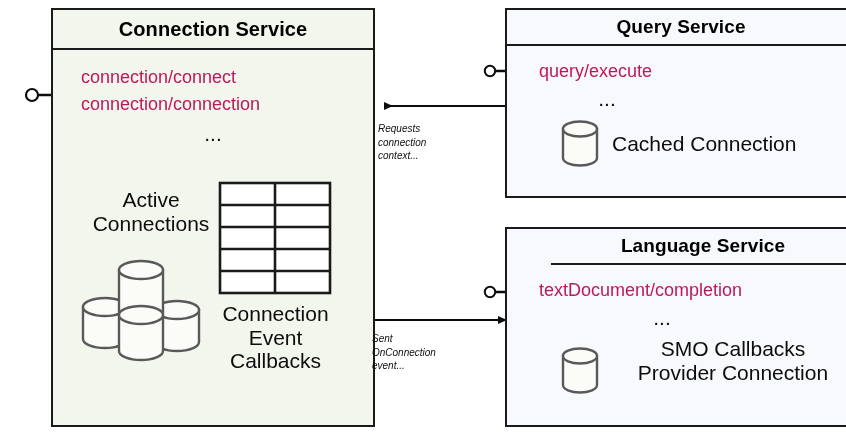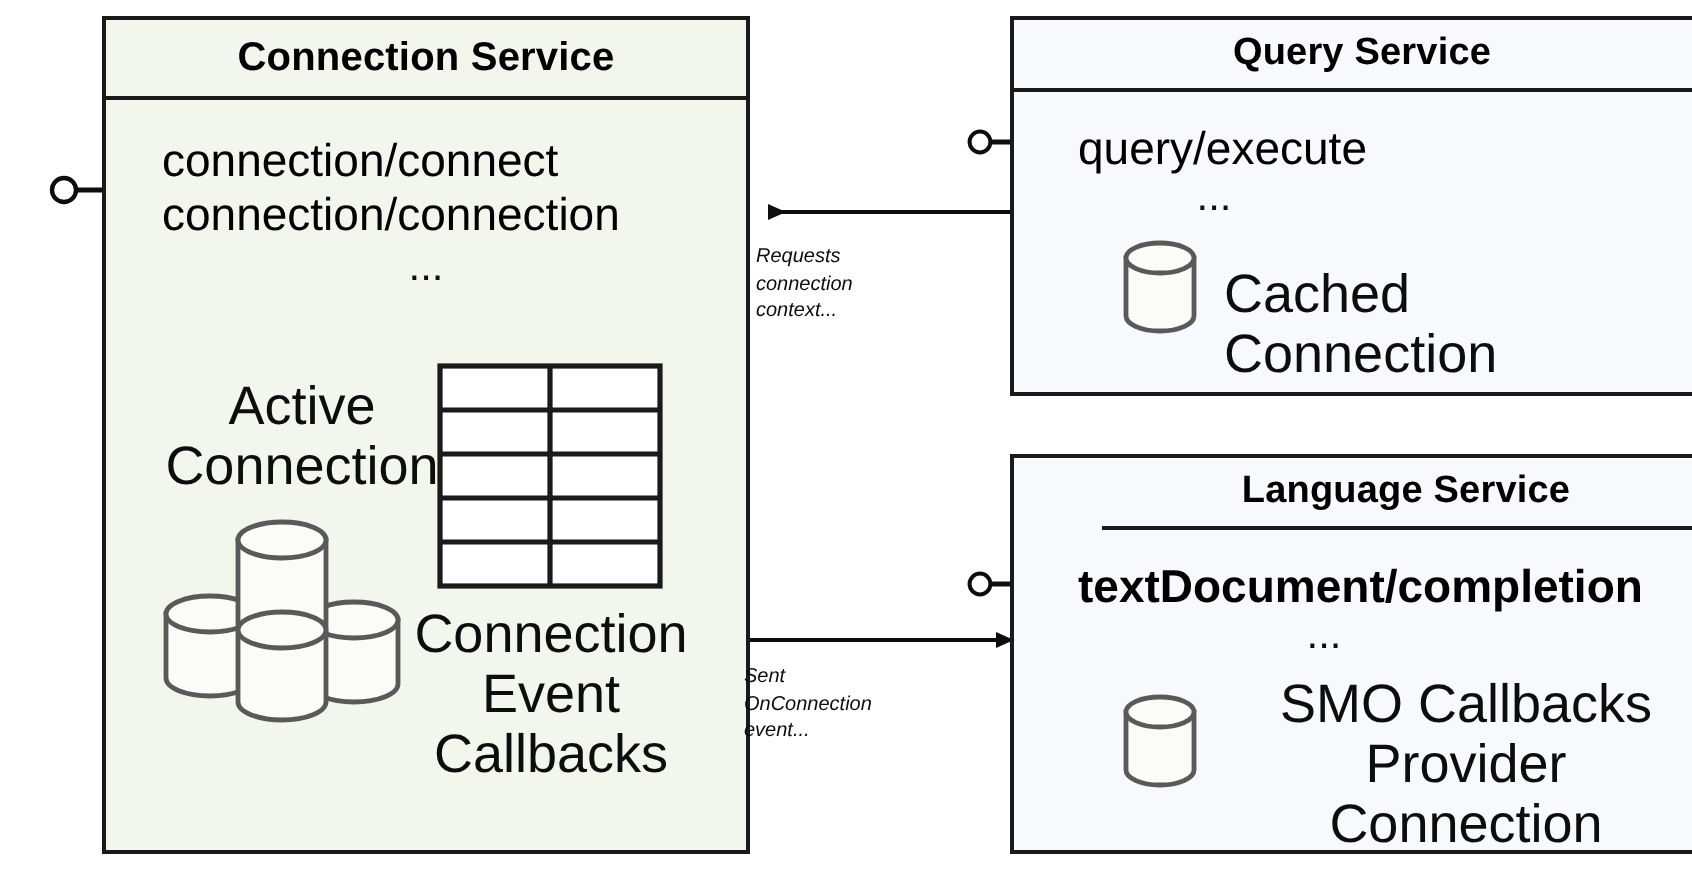--- a/index.html
+++ b/index.html
@@ -75,35 +75,35 @@
   #language-service > .box-header {
     height: 36px;
     font-size: 19px;
     background: #f8f9fc;
     margin-left: 44px;
   }
   #language-service > .box-body { top: 36px; }
 
   .op-line {
     position: absolute;
-    font-size: 23px;
-    color: #000000;
+    font-size: 18px;
+    color: #be185d;
     white-space: nowrap;
     line-height: 1.08;
   }
   .ellipsis-line {
     position: absolute;
     font-size: 21px;
     color: #0d0d0d;
     text-align: center;
     line-height: 1;
   }
   .caption {
     position: absolute;
-    font-size: 27px;
+    font-size: 21px;
     color: #0d0d0d;
     text-align: center;
     line-height: 1.12;
     white-space: pre-line;
   }
   .edge-label {
     position: absolute;
     font-size: 10px;
     font-style: italic;
     color: #0d0d0d;
@@ -163,21 +163,21 @@
 
     <div class="box-body">
 
       <div class="op-line" style="left:28px; top:18px;">connection/connect</div>
 
       <div class="op-line" style="left:28px; top:45px;">connection/connection</div>
 
       <div class="ellipsis-line" style="left:0; right:0; top:73px;">...</div>
 
       <div class="caption" style="left:18px; top:138px; width:160px;">Active
-Connection</div>
+Connections</div>
 
       <svg class="icon-svg" style="left:24px; top:205px;" width="130" height="110" viewBox="0 0 130 110">
 
         <g>
           <path d="M 6 52 L 6 84 A 22 9 0 0 0 50 84 L 50 52 Z" fill="#fbfbf7" stroke="#595959" stroke-width="2.4"></path>
           <ellipse cx="28" cy="52" rx="22" ry="9" fill="#fbfbf7" stroke="#595959" stroke-width="2.4"></ellipse>
         </g>
 
         <g>
           <path d="M 78 55 L 78 87 A 22 9 0 0 0 122 87 L 122 55 Z" fill="#fbfbf7" stroke="#595959" stroke-width="2.4"></path>
@@ -230,21 +230,21 @@
 
     </div>
   </div>
 
   <div class="box" id="language-service" style="background: rgb(248, 249, 252);">
 
     <div class="box-header" style="background: rgb(248, 249, 252);">Language Service</div>
 
     <div class="box-body">
 
-      <div class="op-line" style="left:32px; top:16px;font-weight:bold;">textDocument/completion</div>
+      <div class="op-line" style="left:32px; top:16px;">textDocument/completion</div>
 
       <div class="ellipsis-line" style="left:0; width:310px; top:42px;">...</div>
 
       <svg class="icon-svg" style="left:51px; top:80px;" width="44" height="52" viewBox="0 0 44 52">
         <path d="M 5 11 L 5 40 A 17 7.5 0 0 0 39 40 L 39 11 Z" fill="#fbfbf7" stroke="#595959" stroke-width="2.4"></path>
         <ellipse cx="22" cy="11" rx="17" ry="7.5" fill="#fbfbf7" stroke="#595959" stroke-width="2.4"></ellipse>
       </svg>
 
       <div class="caption" style="left:104px; top:72px; width:244px;">SMO Callbacks
 Provider Connection</div>

